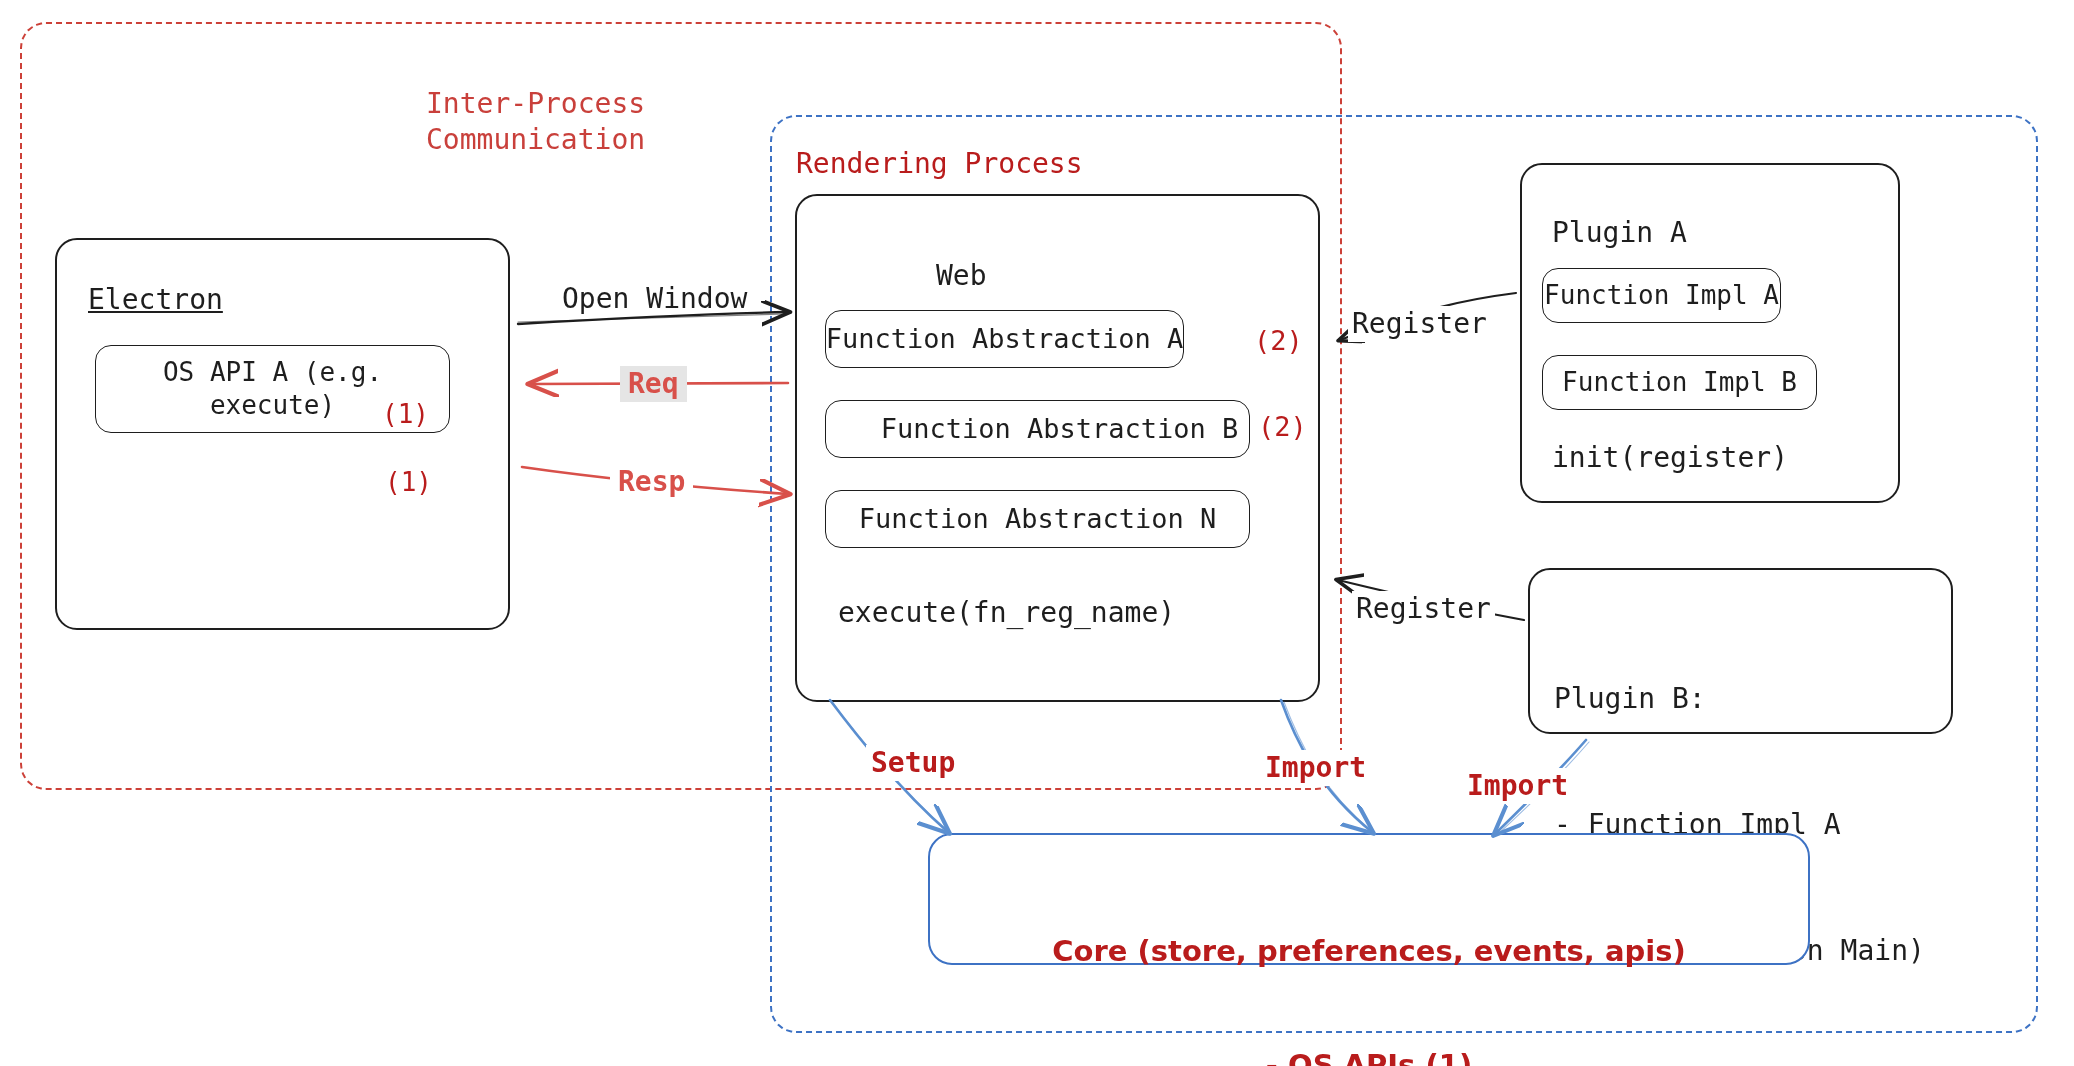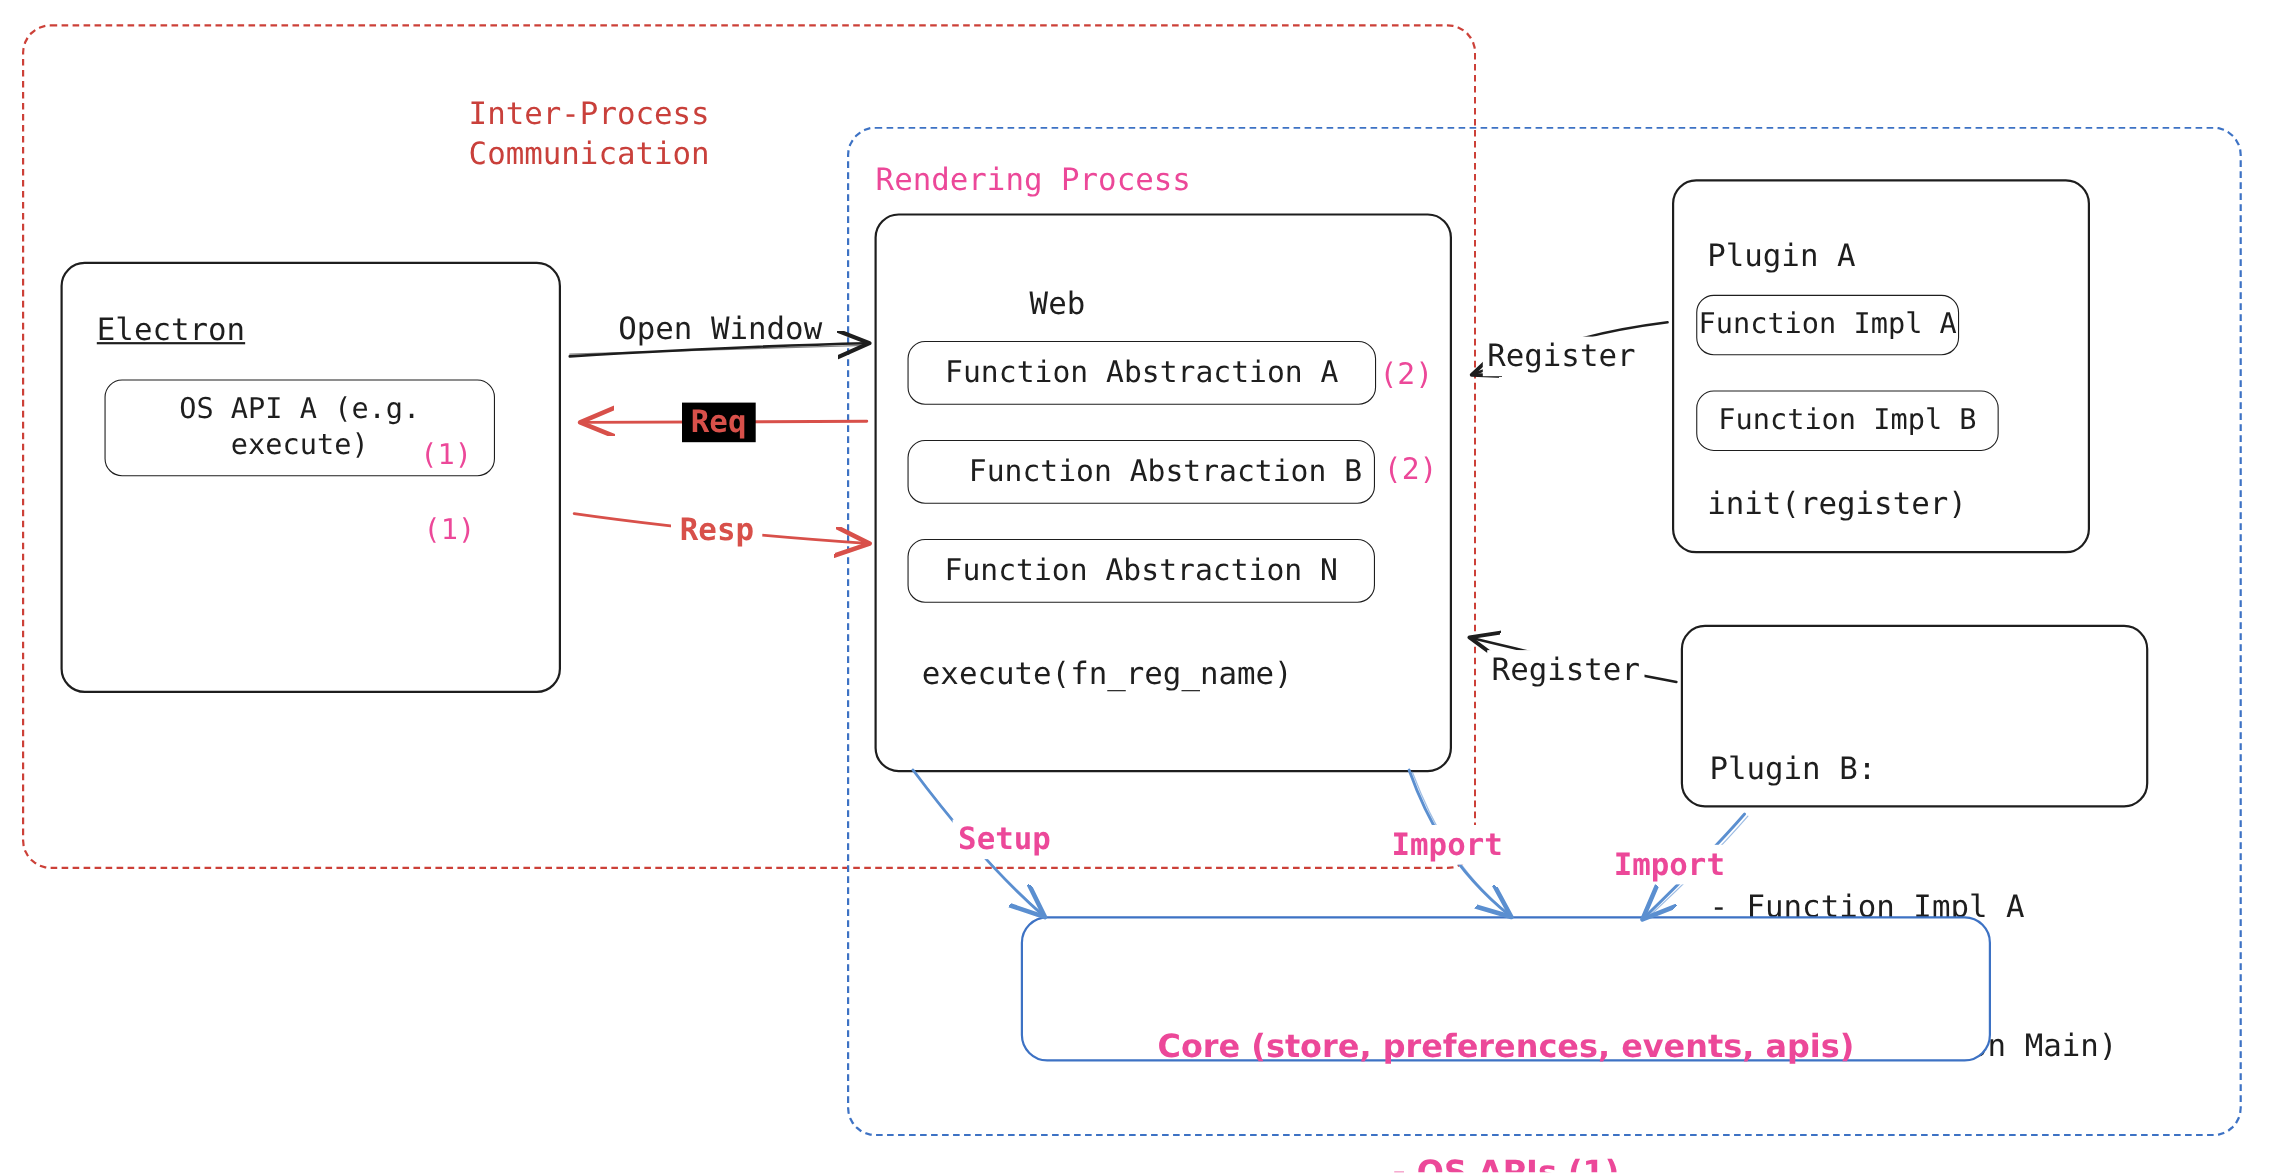--- a/index.html
+++ b/index.html
@@ -50,21 +50,21 @@
   }
   
   .label{
     position:absolute;
     color:#1e1e1e;
     white-space:pre;
     line-height:1.28;
     letter-spacing:0px;
   }
   .t-red{color:#c9403b;}
-  .t-blue{color:#ec4899;}
+  .t-blue{color:#b91c1c;}
   .t-black{color:#1e1e1e;}
   .fs-28{font-size:28px;}
   .fs-26{font-size:26px;}
   .fs-27{font-size:27px;}
   .center{
     display:flex;align-items:center;justify-content:center;
     text-align:center;
   }
   .bold{font-weight:700;}
   .wire-label{
@@ -96,21 +96,21 @@
 execute)</span>
   </div>
   <div class="label fs-26 t-blue" style="left:382px;top:398px;">(1)</div>
 
   <div class="label fs-26 t-blue" style="left:385px;top:466px;">(1)</div>
 
   <div class="node box" style="left:795px;top:194px;width:525px;height:508px;"></div>
 
   <div class="label fs-28 t-black" style="left:936px;top:258px;">Web</div>
 
-  <div class="node box-inner center" style="left:825px;top:310px;width:426px;height:58px;justify-content:center;">
+  <div class="node box-inner center" style="left:825px;top:310px;width:359px;height:58px;justify-content:center;">
     <span class="label fs-27 t-black" style="position:static;">Function Abstraction A</span>
   </div>
   <div class="label fs-27 t-blue" style="left:1254px;top:324px;">(2)</div>
 
   <div class="node box-inner center" style="left:825px;top:400px;width:425px;height:58px;padding-left:44px;">
     <span class="label fs-27 t-black" style="position:static;">Function Abstraction B</span>
   </div>
   <div class="label fs-27 t-blue" style="left:1258px;top:410px;">(2)</div>
 
   <div class="node box-inner center" style="left:825px;top:490px;width:425px;height:58px;">
@@ -195,21 +195,21 @@
     </g>
 
     <g>
       <path d="M1586,740 C1560,770 1530,800 1495,834" fill="none" stroke="#5b8fd0" stroke-width="2.6" stroke-linecap="round" marker-end="url(#ah-blue)"></path>
       <path d="M1589,742 C1563,772 1533,802 1497,835" fill="none" stroke="#5b8fd0" stroke-width="1.1" stroke-linecap="round" opacity="0.6"></path>
     </g>
   </svg>
 
   <div class="wire-label fs-28 t-black" style="left:562px;top:281px;">Open Window</div>
 
-  <div class="wire-label fs-28 bold" style="left:620px;top:366px;color:#d8504a;background:#000000;padding:0 8px;">Req</div>
+  <div class="wire-label fs-28 bold" style="left:620px;top:366px;color:#d8504a;background:#e5e5e5;padding:0 8px;">Req</div>
 
   <div class="wire-label fs-28 bold" style="left:610px;top:464px;color:#d8504a;background:#ffffff;padding:0 8px;">Resp</div>
 
   <div class="wire-label fs-28 t-black" style="left:1348px;top:306px;background:#ffffff;padding:0 4px;">Register</div>
 
   <div class="wire-label fs-28 t-black" style="left:1352px;top:591px;background:#ffffff;padding:0 4px;">Register</div>
 
   <div class="wire-label fs-28 t-blue bold" style="left:866px;top:745px;background:#ffffff;padding:0 5px;">Setup</div>
 
   <div class="wire-label fs-28 t-blue bold" style="left:1260px;top:750px;background:#ffffff;padding:0 5px;">Import</div>

